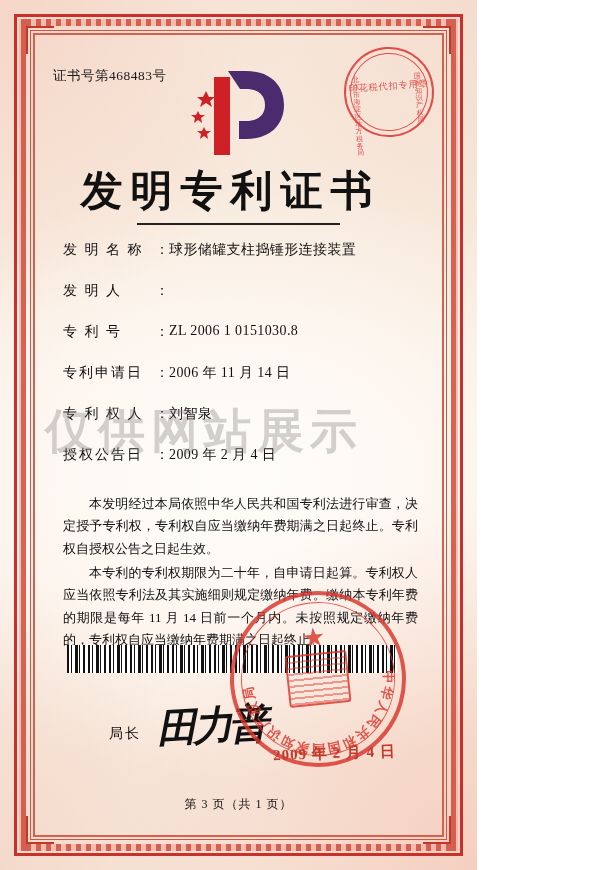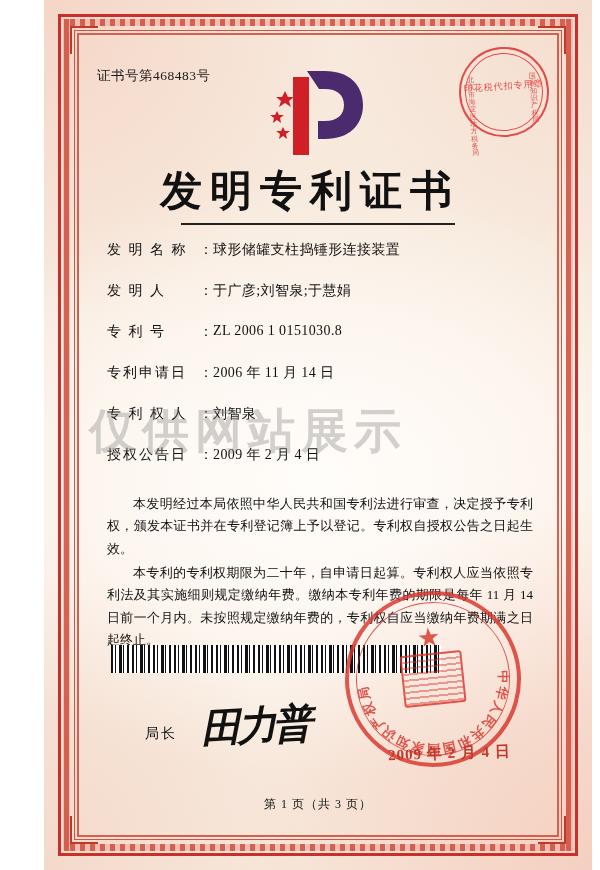--- a/index.html
+++ b/index.html
@@ -8,26 +8,25 @@
     background: #ffffff;
   }
   body {
     width: 600px;
     height: 870px;
     font-family: "Liberation Serif", "DejaVu Serif", serif;
     overflow: hidden;
   }
   .page {
     position: relative;
-    width: 548px;
+    width: 477px;
     height: 870px;
     background:
       radial-gradient(ellipse 420px 300px at 50% 55%, #fffdfa 0%, #fdf6ef 55%, #f7e9dc 100%);
     overflow: hidden;
-    margin-left: 44px;
   }
   
   .wash-tl {
     position: absolute; left: 0; top: 0; width: 300px; height: 320px;
     background: radial-gradient(ellipse at 0% 0%, rgba(240,170,150,0.30), rgba(255,255,255,0) 70%);
     pointer-events: none;
   }
   .wash-br {
     position: absolute; right: 0; bottom: 0; width: 360px; height: 380px;
     background: radial-gradient(ellipse at 100% 100%, rgba(240,160,140,0.35), rgba(255,255,255,0) 70%);
@@ -224,21 +223,21 @@
         #111 0px, #111 2px, #fff 2px, #fff 4px,
         #111 4px, #111 5px, #fff 5px, #fff 8px,
         #111 8px, #111 11px, #fff 11px, #fff 12px,
         #111 12px, #111 13px, #fff 13px, #fff 16px,
         #111 16px, #111 18px, #fff 18px, #fff 21px);
   }
 
   
   .sign-label {
     position: absolute;
-    left: 56px; top: 680px;
+    left: 64px; top: 680px;
     font-size: 14px;
     letter-spacing: 2px;
     color: #111;
   }
   .signature {
     position: absolute;
     left: 112px; top: 652px;
     width: 160px; height: 70px;
     color: #111;
     font-size: 40px;
@@ -359,21 +358,20 @@
 
     <div class="fields">
       <div class="field-row">
         <span class="field-label">发 明 名 称</span>
         <span class="field-sep">：</span>
         <span class="field-value">球形储罐支柱捣锤形连接装置</span>
       </div>
       <div class="field-row">
         <span class="field-label">发 明 人</span>
         <span class="field-sep">：</span>
-        <span class="field-value">于广彦;刘智泉;于慧娟</span>
       </div>
       <div class="field-row">
         <span class="field-label">专 利 号</span>
         <span class="field-sep">：</span>
         <span class="field-value">ZL 2006 1 0151030.8</span>
       </div>
       <div class="field-row">
         <span class="field-label">专利申请日</span>
         <span class="field-sep">：</span>
         <span class="field-value">2006 年 11 月 14 日</span>
@@ -386,21 +384,21 @@
       <div class="field-row">
         <span class="field-label">授权公告日</span>
         <span class="field-sep">：</span>
         <span class="field-value">2009 年 2 月 4 日</span>
       </div>
     </div>
 
     <div class="watermark">仅供网站展示</div>
 
     <div class="body-text">
-      <p>本发明经过本局依照中华人民共和国专利法进行审查，决定授予专利权，颁发本证书并在专利登记簿上予以登记。专利权自授权公告之日起生效。</p>
+      <p>本发明经过本局依照中华人民共和国专利法进行审查，决定授予专利权，专利权自应当缴纳年费期满之日起终止。专利权自授权公告之日起生效。</p>
       <p>本专利的专利权期限为二十年，自申请日起算。专利权人应当依照专利法及其实施细则规定缴纳年费。缴纳本专利年费的期限是每年 11 月 14 日前一个月内。未按照规定缴纳年费的，专利权自应当缴纳年费期满之日起终止。</p>
     </div>
 
     <div class="barcode"></div>
 
     <div class="sign-label">局长</div>
     <div class="signature">田力普</div>
 
     <div class="seal">
       <div class="ring2"></div>
@@ -410,15 +408,15 @@
         <defs>
           <path id="sealArc" d="M 18,84 A 66,66 0 1 1 150,84" transform="rotate(180 84 84)"></path>
         </defs>
         <text>
           <textPath href="#sealArc" startOffset="50%" text-anchor="middle">中华人民共和国国家知识产权局</textPath>
         </text>
       </svg>
     </div>
     <div class="seal-date">2009 年 2 月 4 日</div>
 
-    <div class="page-no">第 1 页（共 3 页）</div>
+    <div class="page-no">第 3 页（共 1 页）</div>
   </div>
 </div>
 
 </body></html>

